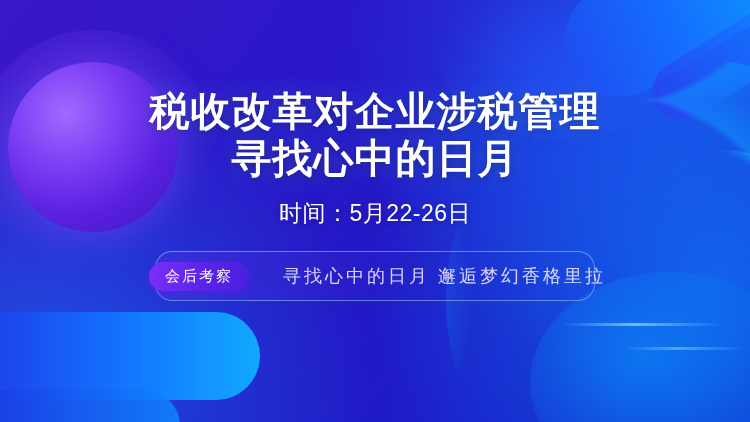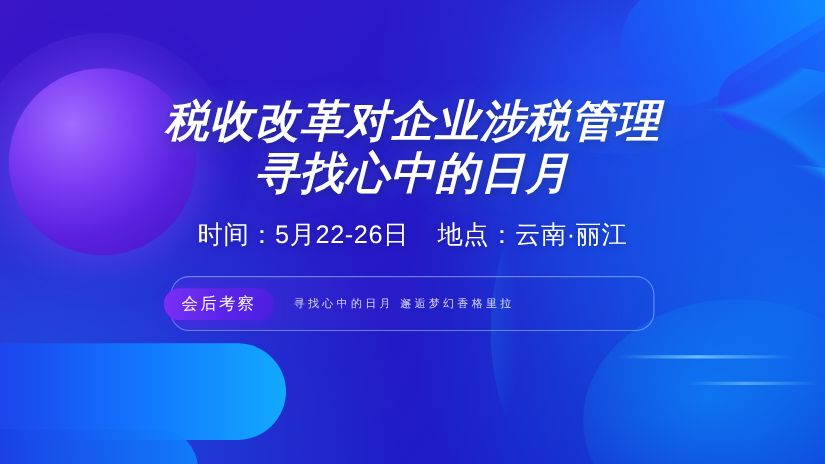--- a/index.html
+++ b/index.html
@@ -91,21 +91,20 @@
   .title{
     margin-top:88px;
     text-align:center;
     color:#ffffff;
     font-size:40px;
     line-height:1.18;
     font-weight:bold;
     letter-spacing:1px;
     text-shadow:0 2px 10px rgba(0,0,0,.35), 0 0 22px rgba(80,150,255,.45);
     white-space:nowrap;
-    font-style:italic;
   }
   .title .l2{display:block;}
 
   .meta{
     margin-top:16px;
     color:#ffffff;
     font-size:23px;
     letter-spacing:.5px;
     display:flex;align-items:center;gap:26px;
     text-shadow:0 1px 6px rgba(0,0,0,.3);
@@ -128,23 +127,23 @@
     margin-left:-6px;
     padding:5px 16px;
     border-radius:16px;
     background:linear-gradient(100deg,#7b2ff7 0%,#5b24e8 55%,#4a1fe0 100%);
     color:#fff;font-size:15px;letter-spacing:2px;
     box-shadow:0 2px 10px rgba(90,30,230,.5);
     white-space:nowrap;
   }
   .strip-text{
     position:relative;z-index:2;
-    margin-left:18px;
+    margin-left:34px;
     color:#e9e4ff;
-    font-size:10px;
+    font-size:18px;
     letter-spacing:3px;
     opacity:.92;
     white-space:nowrap;
   }
 </style>
 </head>
 <body>
 
 <div id="poster">
 
@@ -167,21 +166,20 @@
 
   <div class="content">
 
     <div class="title">
       <span>税收改革对企业涉税管理</span>
       <span class="l2">寻找心中的日月</span>
     </div>
 
     <div class="meta">
       <span>时间：5月22-26日</span>
-      <span>地点：云南·丽江</span>
     </div>
 
     <div class="strip">
       <div class="strip-frame"></div>
       <div class="tag">会后考察</div>
       <div class="strip-text">寻找心中的日月  邂逅梦幻香格里拉</div>
     </div>
 
   </div>
 </div>

